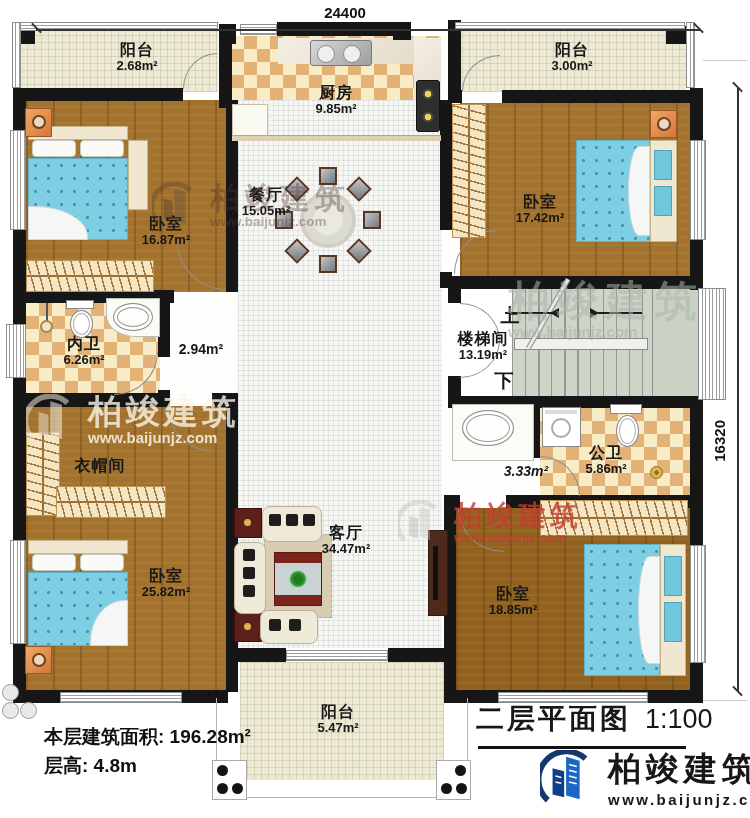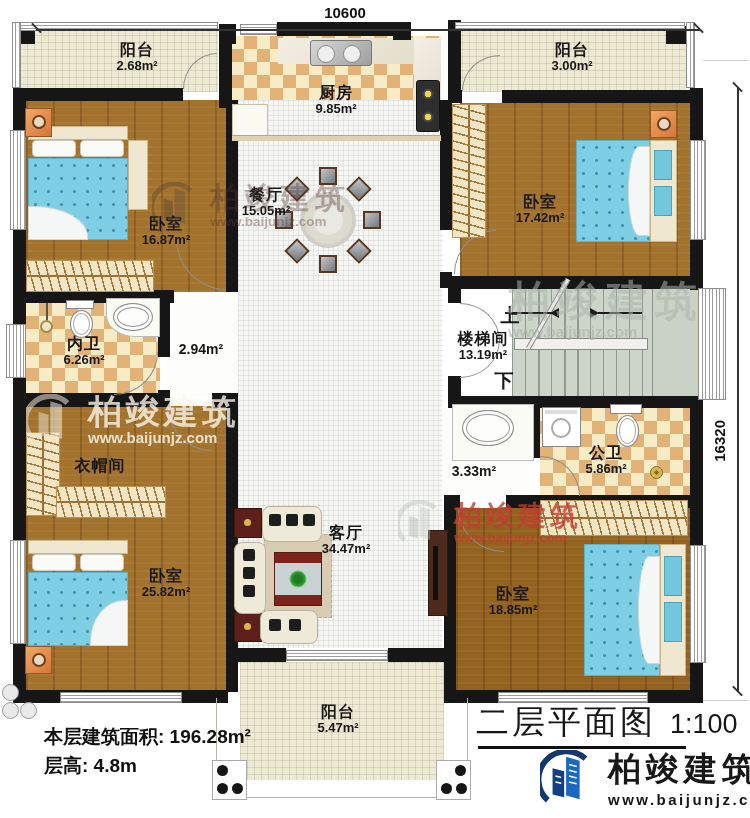--- a/index.html
+++ b/index.html
@@ -65,21 +65,21 @@
   
   .wm{position:absolute;display:flex;align-items:center;gap:8px;pointer-events:none;z-index:40;}
   .wm .col{display:flex;flex-direction:column;}
   .wm .t1{font-weight:bold;white-space:nowrap;line-height:1;}
   .wm .t2{font-weight:bold;white-space:nowrap;line-height:1.3;}
   
   .dimline{position:absolute;background:#333;}
   .tick{position:absolute;width:13px;height:2px;background:#333;transform:rotate(45deg);}
   .dimtext{position:absolute;font-size:15px;font-weight:bold;color:#111;}
   
-  #title-name{font-size:33px;font-weight:normal;letter-spacing:3px;}
+  #title-name{font-size:28px;font-weight:bold;letter-spacing:3px;}
   #title-scale{font-size:27px;font-weight:normal;margin-left:14px;}
   #brand-name{font-size:33px;font-weight:900;letter-spacing:5px;line-height:1;}
   #brand-url{font-size:15px;font-weight:bold;letter-spacing:2.5px;line-height:1;margin-top:7px;}
   .stats-line{position:absolute;font-size:19px;font-weight:bold;color:#101010;white-space:nowrap;}
   .arrowL{position:absolute;width:0;height:0;border-top:5px solid transparent;border-bottom:5px solid transparent;border-right:9px solid #1c1c1c;}
   .arrowR{position:absolute;width:0;height:0;border-top:5px solid transparent;border-bottom:5px solid transparent;border-left:9px solid #1c1c1c;}
   .updown{position:absolute;font-size:19px;font-weight:bold;transform:translate(-50%,-50%);z-index:30;}
 </style>
 </head>
 <body>
@@ -331,21 +331,21 @@
   <div class="rlabel small-label" style="left:201px;top:350px;">
     <span class="rarea" style="font-size:14px;">2.94m²</span>
   </div>
   <div class="rlabel" style="left:483px;top:346px;">
     <span class="rname">楼梯间</span>
     <span class="rarea">13.19m²</span>
   </div>
   <div class="rlabel" style="left:100px;top:466px;">
     <span class="rname">衣帽间</span>
   </div>
-  <div class="rlabel small-label" style="left:474px;top:472px;">
+  <div class="rlabel small-label" style="left:526px;top:472px;font-style:italic;">
     <span class="rarea" style="font-size:14px;">3.33m²</span>
   </div>
   <div class="rlabel" style="left:606px;top:460px;">
     <span class="rname">公卫</span>
     <span class="rarea">5.86m²</span>
   </div>
   <div class="rlabel" style="left:166px;top:583px;">
     <span class="rname">卧室</span>
     <span class="rarea">25.82m²</span>
   </div>
@@ -398,21 +398,21 @@
     </svg>
     <div class="col">
       <span class="t1" style="font-size:28px;letter-spacing:4px;color:rgba(195,60,48,.8);">柏竣建筑</span>
       <span class="t2" style="font-size:13px;color:rgba(195,60,48,.8);">www.baijunjz.com</span>
     </div>
   </div>
 
   <div class="dimline" style="left:36px;top:29px;width:664px;height:1.5px;"></div>
   <div class="tick" style="left:30px;top:27px;"></div>
   <div class="tick" style="left:692px;top:27px;"></div>
-  <div class="dimtext" style="left:305px;top:4px;width:80px;text-align:center;">10600</div>
+  <div class="dimtext" style="left:305px;top:4px;width:80px;text-align:center;">24400</div>
   <div class="dimline" style="left:737px;top:88px;width:1.5px;height:604px;"></div>
   <div class="tick" style="left:731px;top:86px;"></div>
   <div class="tick" style="left:731px;top:690px;"></div>
   <div class="dimtext" style="left:711px;top:420px;writing-mode:vertical-rl;transform:rotate(180deg);">16320</div>
   <div class="abs" style="left:703px;top:60px;width:45px;height:1px;background:#ccc;"></div>
   <div class="abs" style="left:703px;top:700px;width:45px;height:1px;background:#ccc;"></div>
 
   <div class="stats-line" style="left:44px;top:724px;">
     <span>本层建筑面积:</span>
     <span>196.28m²</span>

